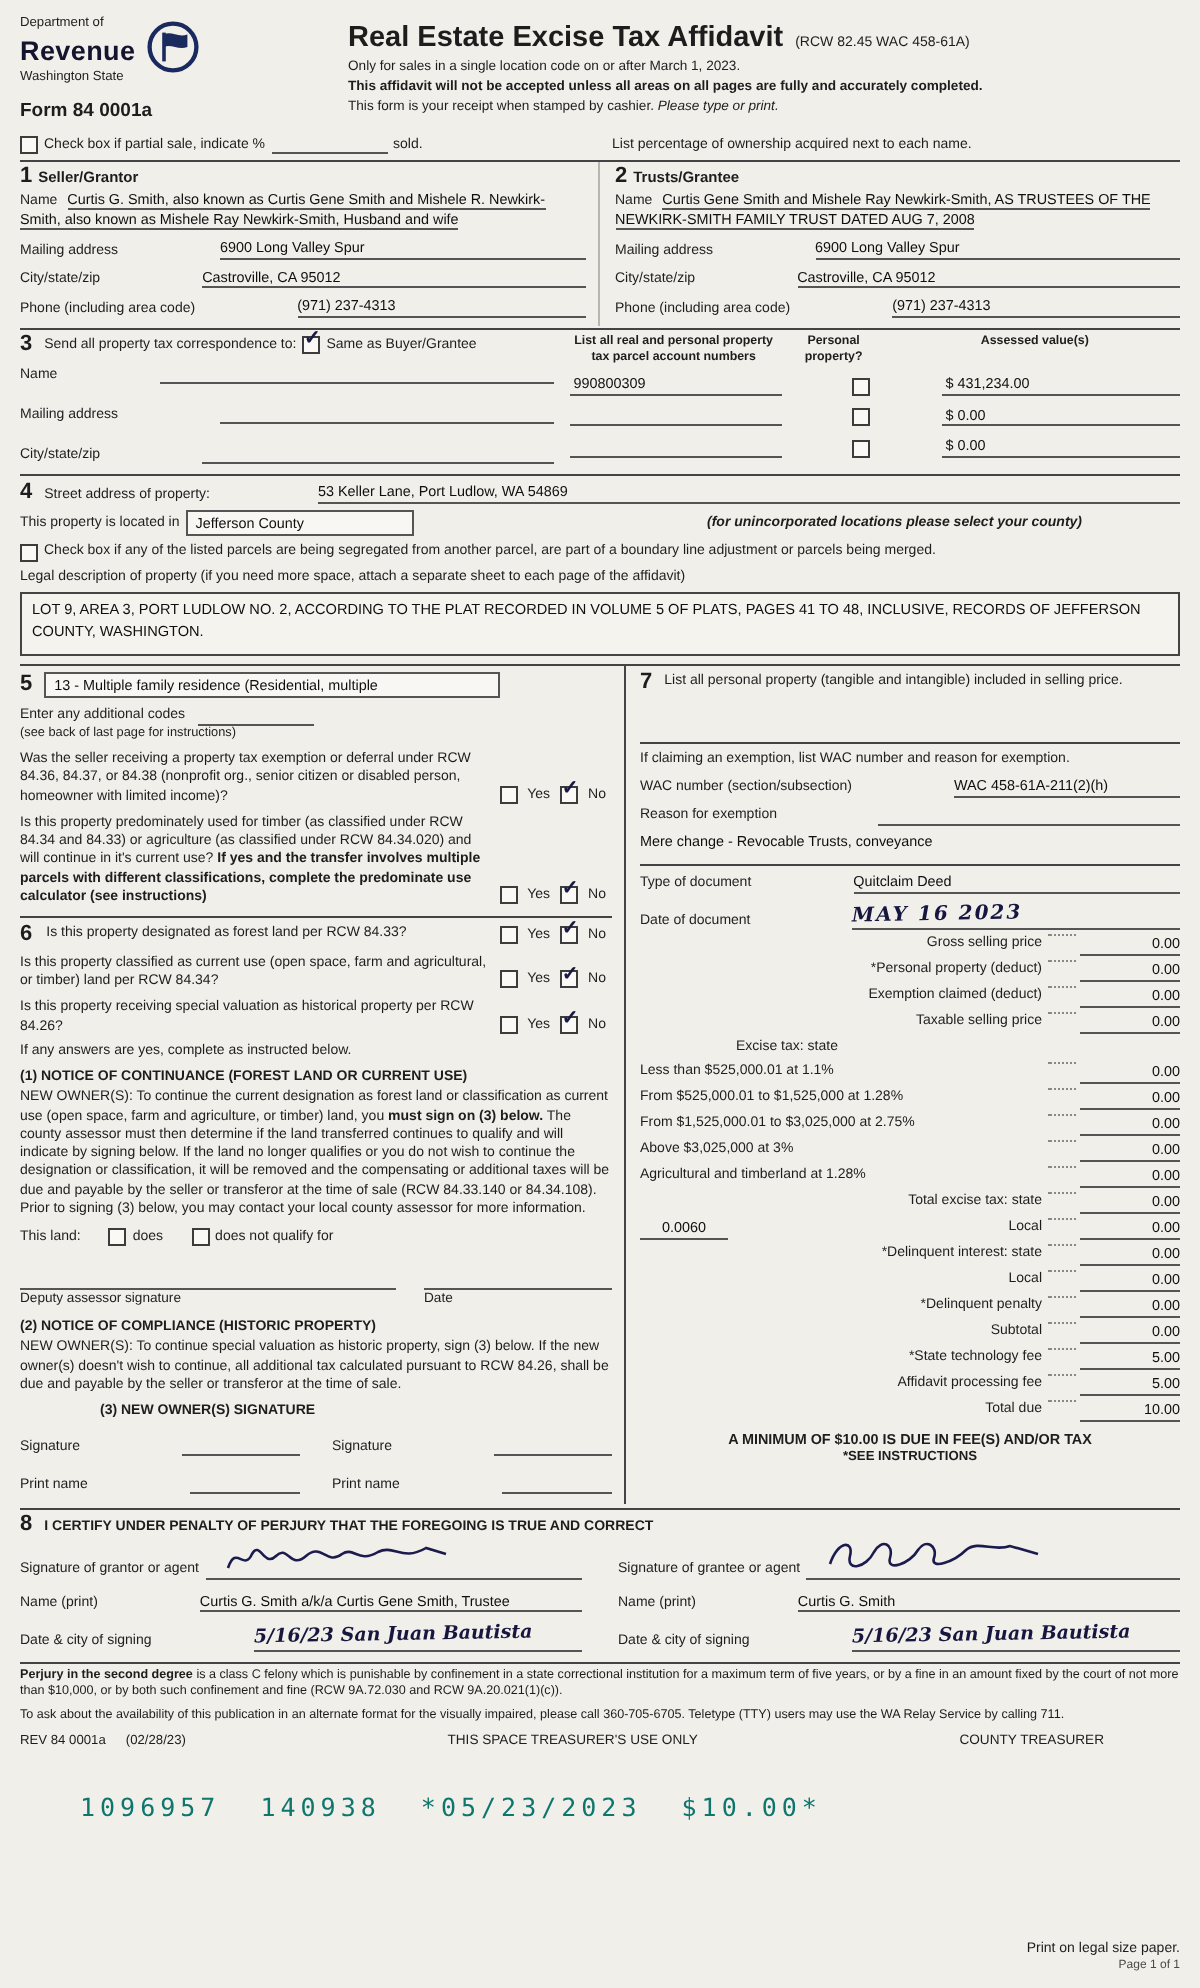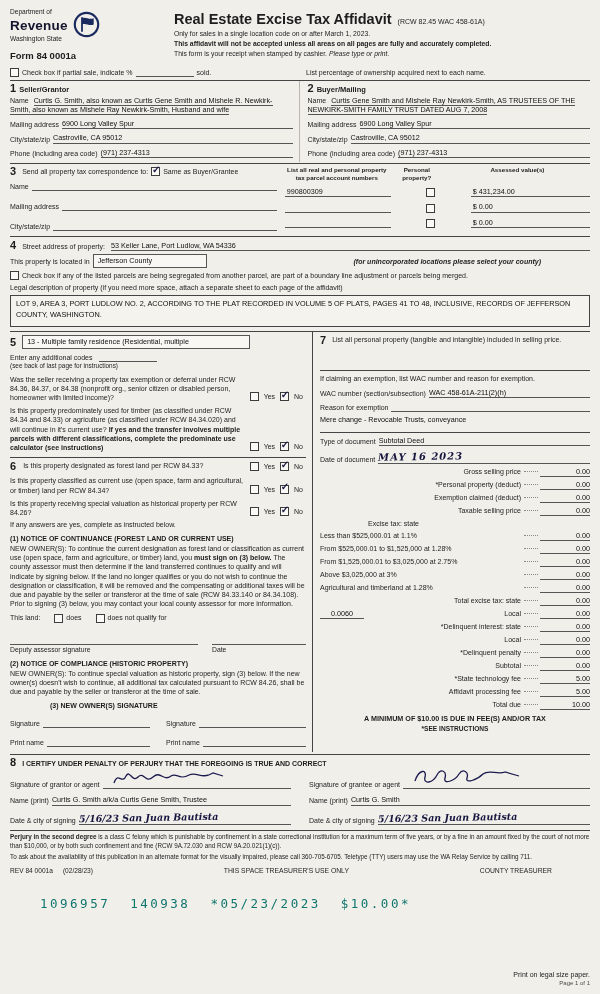--- a/index.html
+++ b/index.html
@@ -4,21 +4,21 @@
 <style>
   html,body{margin:0;padding:0;}
   body{width:600px;height:994px;background:#cfcdc8;font-family:"Liberation Sans",sans-serif;}
   .page{position:relative;width:600px;height:994px;background:#f1efea;padding:8px 10px 0;box-sizing:border-box;font-size:7px;line-height:1.32;color:#1d1d1d;overflow:hidden;}
   .b{font-weight:bold}
   .i{font-style:italic}
   .sm{font-size:6.4px}
   .cb{width:7px;height:7px;border:1px solid #3c3c3c;display:inline-flex;align-items:center;justify-content:center;background:#faf9f6;flex:0 0 auto;}
   .cb .mk{font-size:10px;line-height:1;margin:-4px 0 0 1px;color:#191945;font-weight:bold;}
   .row{display:flex;align-items:flex-end;gap:3px;}
-  .fill{flex:1 1 auto;border-bottom:1px solid #555;min-height:9px;}
+  .fill{flex:1 1 auto;border-bottom:1px solid #555;min-height:9px;margin-left:48px;}
   .blank{display:inline-block;width:58px;border-bottom:1px solid #555;height:8px;}
   .val{font-size:7.2px;color:#0f0f0f;}
   .secnum{font-weight:bold;font-size:11px;margin-right:3px;line-height:1;}
   
   .hdr{display:flex;gap:12px;}
   .hdr-left{width:152px;}
   .agency{display:flex;align-items:center;gap:5px;}
   .dept-small{font-size:6.6px;}
   .dept-big{font-size:13.5px;font-weight:bold;letter-spacing:.2px;color:#14142e;}
   .form-no{font-weight:bold;font-size:9.5px;margin-top:7px;}
@@ -73,21 +73,21 @@
   .depcell .line{border-bottom:1px solid #555;height:9px;}
   .depcell.w1{flex:2;}
   .depcell.w2{flex:1;}
   .sublabel{font-size:6.8px;margin-top:1px;}
   .siggrid{display:flex;gap:16px;margin-top:4px;}
   .siggrid>div{flex:1;}
   
   .s7head{display:flex;gap:3px;}
   .spacer{height:24px;border-bottom:1px solid #444;margin-bottom:3px;}
   .spacer2{height:7px;border-bottom:1px solid #444;margin-bottom:3px;}
-  .mrow{display:flex;align-items:center;margin-top:2.5px;}
+  .mrow{display:flex;align-items:flex-start;margin-top:2.5px;}
   .mlabel{flex:1;text-align:right;padding-right:3px;}
   .mlabel-left{flex:1;text-align:left;}
   .indent{margin-left:48px;}
   .leader{flex:0 0 14px;border-bottom:1px dotted #8a8a84;margin:0 2px 1px 0;}
   .mamt{width:50px;text-align:right;border-bottom:1px solid #555;font-size:7.2px;color:#0f0f0f;min-height:9px;}
   .local-rate{width:44px;text-align:center;border-bottom:1px solid #555;font-size:7.2px;color:#0f0f0f;margin-right:6px;}
   .minnote{font-weight:bold;text-align:center;margin-top:4px;font-size:7.2px;}
   .seeinstr{text-align:center;margin-top:1px;font-weight:bold;font-size:6.6px;}
   
   .sec8{border-top:1px solid #444;margin-top:2px;padding-top:2px;}
@@ -175,21 +175,21 @@
           <span class="fill val">Castroville, CA 95012</span>
         </div>
       <div class="frow">
           <span class="flabel">Phone (including area code)</span>
           <span class="fill val">(971) 237-4313</span>
         </div>
     </div>
     <div class="col">
       <div class="sec-head">
         <span class="secnum">2</span>
-        <span class="sec-title">Buyer/Mailing</span>
+        <span class="sec-title">Trusts/Grantee</span>
       </div>
       <div>
         <span class="flabel">Name</span>
         <span class="fval-inline">Curtis Gene Smith and Mishele Ray Newkirk-Smith, AS TRUSTEES OF THE NEWKIRK-SMITH FAMILY TRUST DATED AUG 7, 2008</span>
       </div>
       <div class="frow">
           <span class="flabel">Mailing address</span>
           <span class="fill val">6900 Long Valley Spur</span>
         </div>
       <div class="frow">
@@ -253,21 +253,21 @@
           </span>
         <span class="pc3 pline">$ 0.00</span>
       </div>
     </div>
   </div>
 
   <div class="sec4">
     <div class="row">
       <span class="secnum">4</span>
       <span class="flabel">Street address of property:</span>
-      <span class="fill val">53 Keller Lane, Port Ludlow, WA 54336</span>
+      <span class="fill val">53 Keller Lane, Port Ludlow, WA 54869</span>
     </div>
     <div class="row" style="margin-top:3px;align-items:center;">
       <span>This property is located in</span>
       <span class="selbox" style="width:104px;">Jefferson County</span>
       <span style="flex:1"></span>
       <span class="b i">(for unincorporated locations please select your county)</span>
       <span style="width:46px"></span>
     </div>
     <div class="row" style="margin-top:3px;align-items:center;">
       <span class="cb"></span>
@@ -420,21 +420,21 @@
           <span class="fill val">WAC 458-61A-211(2)(h)</span>
         </div>
       <div class="frow">
           <span class="flabel">Reason for exemption</span>
           <span class="fill"></span>
         </div>
       <div class="val" style="margin-top:3px;">Mere change - Revocable Trusts, conveyance</div>
       <div class="spacer2"></div>
       <div class="frow" style="margin-top:1px;">
           <span class="flabel">Type of document</span>
-          <span class="fill val">Subtotal Deed</span>
+          <span class="fill val">Quitclaim Deed</span>
         </div>
       <div class="frow">
           <span class="flabel">Date of document</span>
           <span class="fill"><span class="hand caps">MAY 16 2023</span></span>
         </div>
 
       <div class="mrow">
           <span class="mlabel">Gross selling price</span>
           <span class="leader"></span>
           <span class="mamt">0.00</span>

